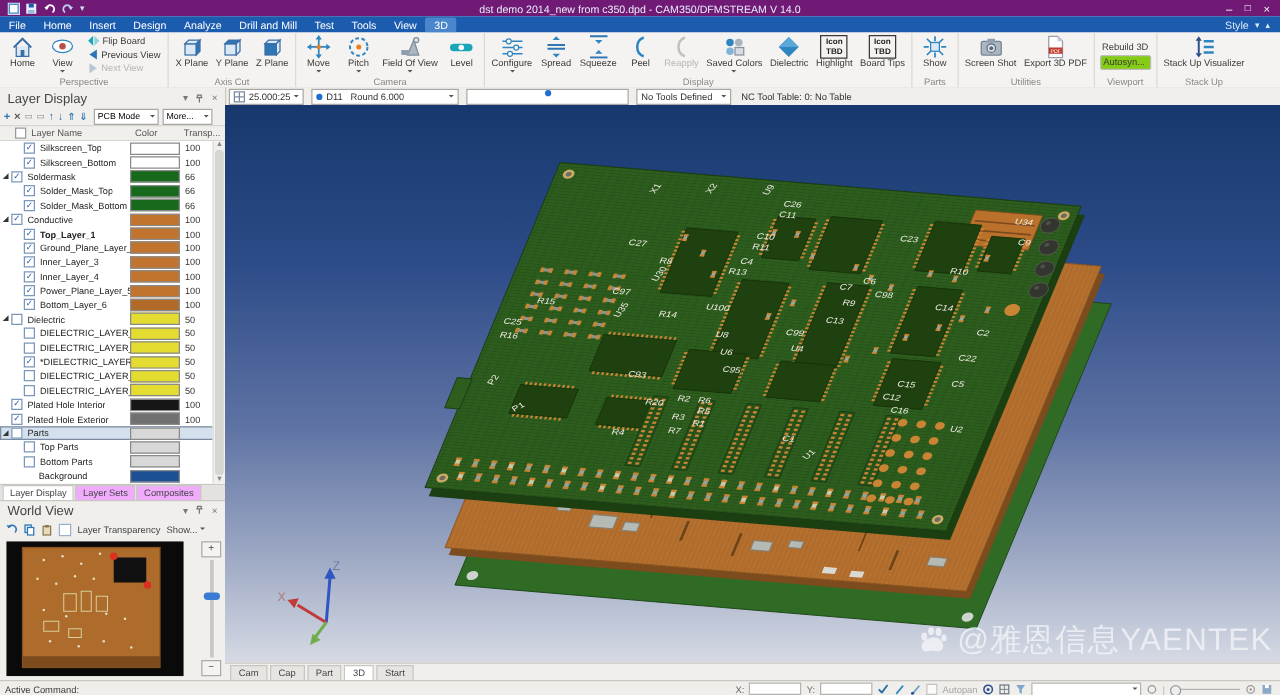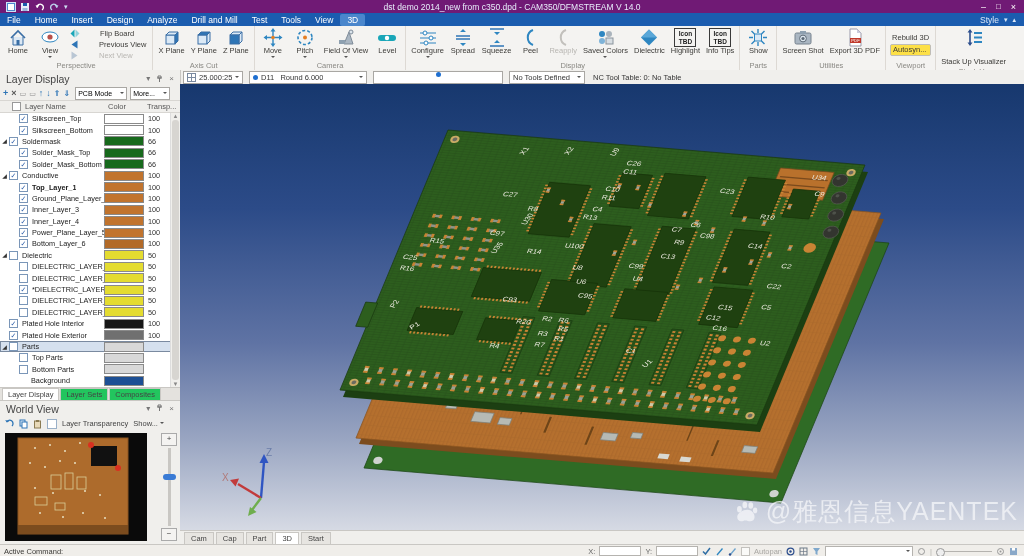--- a/index.html
+++ b/index.html
@@ -25,23 +25,23 @@
           display:flex;align-items:stretch;overflow:hidden;}
   .rgroup{display:flex;flex-direction:column;border-right:1px solid #ddd9d4;padding:1px 2px 0 2px;}
   .rgroup-items{display:flex;flex:1;align-items:stretch;}
   .rgroup-label{font-size:7.5px;color:#8a8984;text-align:center;height:9px;line-height:9px;}
   .rbtn{display:flex;flex-direction:column;align-items:center;justify-content:flex-start;padding:1px 3px;min-width:26px;}
   .rbtn .ric{height:19px;display:flex;align-items:center;justify-content:center;}
   .rbtn .rlab{font-size:7.5px;line-height:1.05;color:#3c3b38;text-align:center;white-space:pre-line;}
   .rbtn.disabled .rlab{color:#b8b6b2;}
   .caret-dn{width:0;height:0;border:2.5px solid transparent;border-top-color:#555;margin-top:1px;}
   .rstack{display:flex;flex-direction:column;justify-content:center;gap:1px;padding:0 2px;}
-  .rsmall{display:flex;align-items:center;gap:20px;font-size:7.5px;color:#3c3b38;padding:0 2px;height:10px;}
+  .rsmall{display:flex;align-items:flex-start;gap:2px;font-size:7.5px;color:#3c3b38;padding:0 2px;height:10px;}
   .rsmall.disabled{color:#b8b6b2;}
-  .rsmall.pressed{background:#fde047;border:1px solid #bfbdb8;border-radius:2px;}
+  .rsmall.pressed{background:#84cc16;border:1px solid #bfbdb8;border-radius:2px;}
   .tbd{border:1px solid #3a3a3a;width:20px;font-size:6.5px;font-weight:bold;text-align:center;line-height:1.1;padding:1px 0;color:#222;}
   
   #comborow{position:absolute;left:180px;top:70px;width:844px;height:14px;background:#f0efec;border-bottom:1px solid #cfcdc9;
             display:flex;align-items:center;font-size:7.5px;color:#333;}
   .combo{height:11px;background:#fff;border:1px solid #a9a7a3;display:flex;align-items:center;padding:0 3px;gap:3px;}
   .combo span{white-space:pre;overflow:hidden;}
   .combo .caret-dn{margin-left:auto;}
   .bluedot{width:5px;height:5px;border-radius:50%;background:#1f6fd0;flex:none;}
   .minigrid{width:7px;height:7px;border:1px solid #7a8aa0;flex:none;
             background:linear-gradient(#7a8aa0,#7a8aa0) 0 3px/7px 1px no-repeat,linear-gradient(#7a8aa0,#7a8aa0) 3px 0/1px 7px no-repeat;}
@@ -66,21 +66,21 @@
   .lrow .cb{width:7px;height:7px;border:1px solid #7a96b8;background:#fff;flex:none;margin-right:4px;
             display:flex;align-items:center;justify-content:center;font-size:7px;color:#2d5faa;line-height:1;}
   .lrow .nm{white-space:nowrap;overflow:hidden;max-width:72px;}
   .lrow .nm.b{font-weight:bold;}
   .lrow .sw{position:absolute;left:104px;width:38px;height:8px;border:1px solid #8a8a8a;}
   .lrow .tp{position:absolute;left:148px;font-size:7.3px;color:#333;}
   #lscroll{position:absolute;right:0;top:0;width:9px;height:100%;background:#f0efec;border-left:1px solid #ddd;
            display:flex;flex-direction:column;align-items:center;justify-content:space-between;font-size:6px;color:#888;}
   #lscroll .thumb{width:7px;flex:1;margin:1px 0;background:#d7d5d1;border-radius:3px;}
   #ptabs{height:12px;display:flex;align-items:flex-end;gap:1px;padding:0 2px;background:#e4e2de;border-top:1px solid #c9c7c3;}
-  .ptab{font-size:7.5px;color:#444;padding:1px 5px;border:1px solid #c9c7c3;border-bottom:none;background:#22c55e;}
+  .ptab{font-size:7.5px;color:#444;padding:1px 5px;border:1px solid #c9c7c3;border-bottom:none;background:#f0abfc;}
   .ptab.active{background:#fff;}
   
   #wvheader{height:15px;display:flex;align-items:center;font-size:10.5px;color:#444;padding:0 6px;border-top:1px solid #c9c7c3;}
   #wvtoolbar{height:15px;display:flex;align-items:center;gap:5px;padding:0 4px;font-size:7.5px;color:#444;}
   #wvtoolbar .cb{width:8px;height:8px;border:1px solid #9ab0c8;background:#fff;}
   #wvthumb{position:relative;height:113px;}
   #wvthumb svg{position:absolute;left:5px;top:2px;}
   #wvslider{position:absolute;right:3px;top:2px;width:16px;height:108px;display:flex;flex-direction:column;align-items:center;}
   .wvbtn{width:14px;height:11px;border:1px solid #aaa;background:#f4f3f1;font-size:8px;line-height:9px;text-align:center;color:#444;}
   #wvslider .track{flex:1;width:3px;background:#c9c7c3;margin:2px 0;position:relative;}
@@ -373,21 +373,21 @@
         <div class="rbtn">
           <span class="ric">
               <span class="tbd">Icon TBD</span>
             </span>
           <span class="rlab">Highlight</span>
         </div>
         <div class="rbtn">
           <span class="ric">
               <span class="tbd">Icon TBD</span>
             </span>
-          <span class="rlab">Info Tips</span>
+          <span class="rlab">Board Tips</span>
         </div>
       </div>
       <div class="rgroup-label">Display</div>
     </div>
 
     <div class="rgroup">
       <div class="rgroup-items">
         <div class="rbtn">
           <span class="ric">
               <svg width="20" height="19" viewBox="0 0 20 19">
@@ -440,21 +440,21 @@
           <div class="rsmall pressed">
               <span>Autosyn...</span>
             </div>
         </div>
       </div>
       <div class="rgroup-label">Viewport</div>
     </div>
 
     <div class="rgroup" style="border-right:none;">
       <div class="rgroup-items">
-        <div class="rbtn" style="min-width:38px;gap:11px;">
+        <div class="rbtn" style="min-width:38px;">
           <span class="ric">
               <svg width="20" height="19" viewBox="0 0 20 19">
                 <path d="M6 1l2.5 3.5h-5zM6 18l2.5-3.5h-5z" fill="#2e4f8e"></path>
                 <path d="M6 3v13" stroke="#2e4f8e" stroke-width="1.6"></path>
                 <path d="M10 5h8M10 9.5h8M10 14h8" stroke="#2e86c1" stroke-width="2"></path>
               </svg>
             </span>
           <span class="rlab">Stack Up Visualizer</span>
         </div>
       </div>

